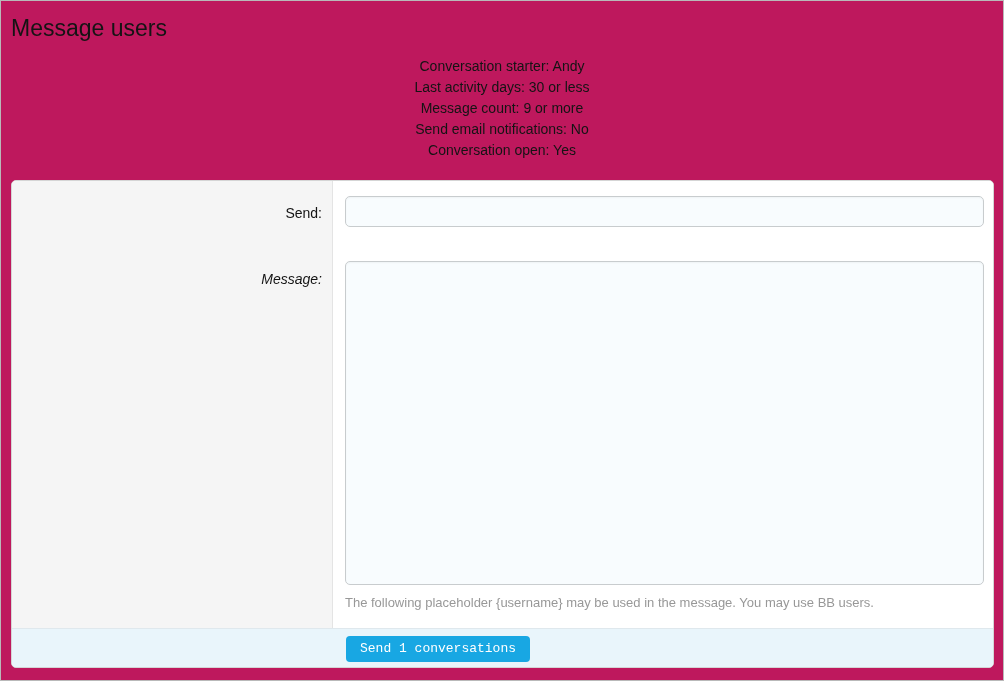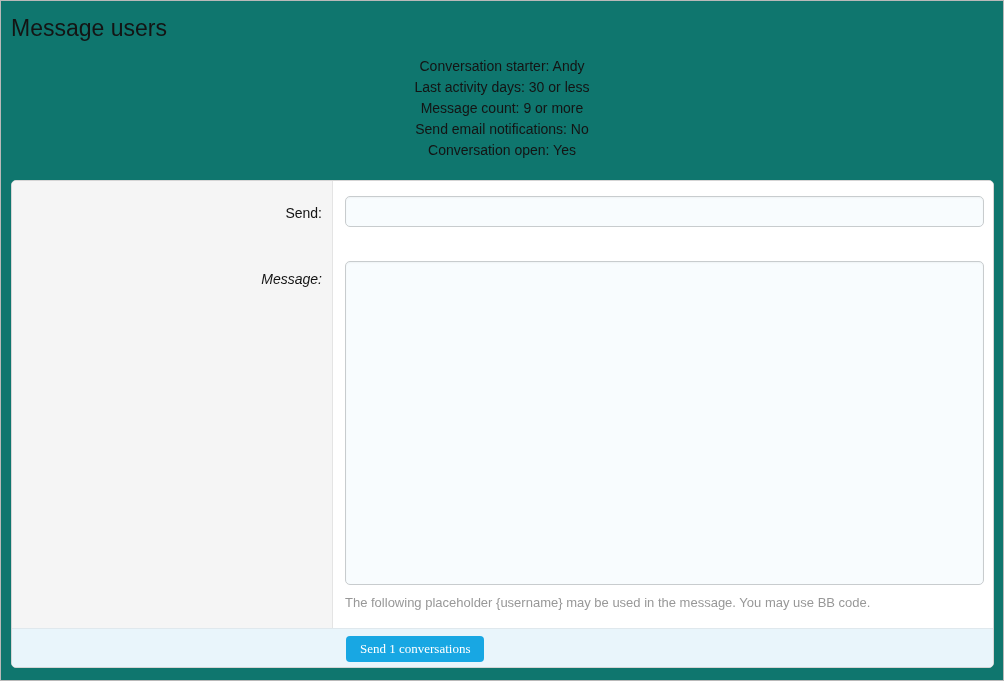--- a/index.html
+++ b/index.html
@@ -4,21 +4,21 @@
 <style>
   html, body { margin: 0; padding: 0; }
   body {
     font-family: "Liberation Sans", "DejaVu Sans", sans-serif;
     background: #ffffff;
   }
   .page {
     width: 1004px;
     height: 681px;
     box-sizing: border-box;
-    background: #0f766e;
+    background: #be185d;
     border: 1px solid #b9b9b9;
     overflow: hidden;
   }
   
   .header {
     box-sizing: border-box;
     height: 179px;
     padding: 12px 10px 0 10px;
   }
   .page-title {
@@ -118,21 +118,21 @@
   }
   .submit-button {
     display: inline-block;
     margin-left: 334px;
     height: 26px;
     padding: 0 14px;
     background: #18a7e3;
     color: #ffffff;
     border: none;
     border-radius: 4px;
-    font-family: Liberation Serif, serif;
+    font-family: Liberation Mono, monospace;
     font-size: 13px;
     line-height: 26px;
     cursor: pointer;
   }
 </style>
 </head>
 <body>
 
 <div class="page">
 
@@ -151,21 +151,21 @@
     <div class="form-body">
 
       <div class="label-cell row1">Send:</div>
       <div class="control-cell row1">
         <input type="text" class="text-input" value="" style="">
       </div>
 
       <div class="label-cell row2">Message:</div>
       <div class="control-cell row2">
         <textarea class="text-area" value="" style=""></textarea>
-        <div class="helper-text">The following placeholder {username} may be used in the message. You may use BB code.</div>
+        <div class="helper-text">The following placeholder {username} may be used in the message. You may use BB users.</div>
       </div>
 
       <div class="label-cell"></div>
       <div class="control-cell"></div>
 
     </div>
 
     <div class="footer">
       <button type="button" class="submit-button">Send 1 conversations</button>
     </div>

